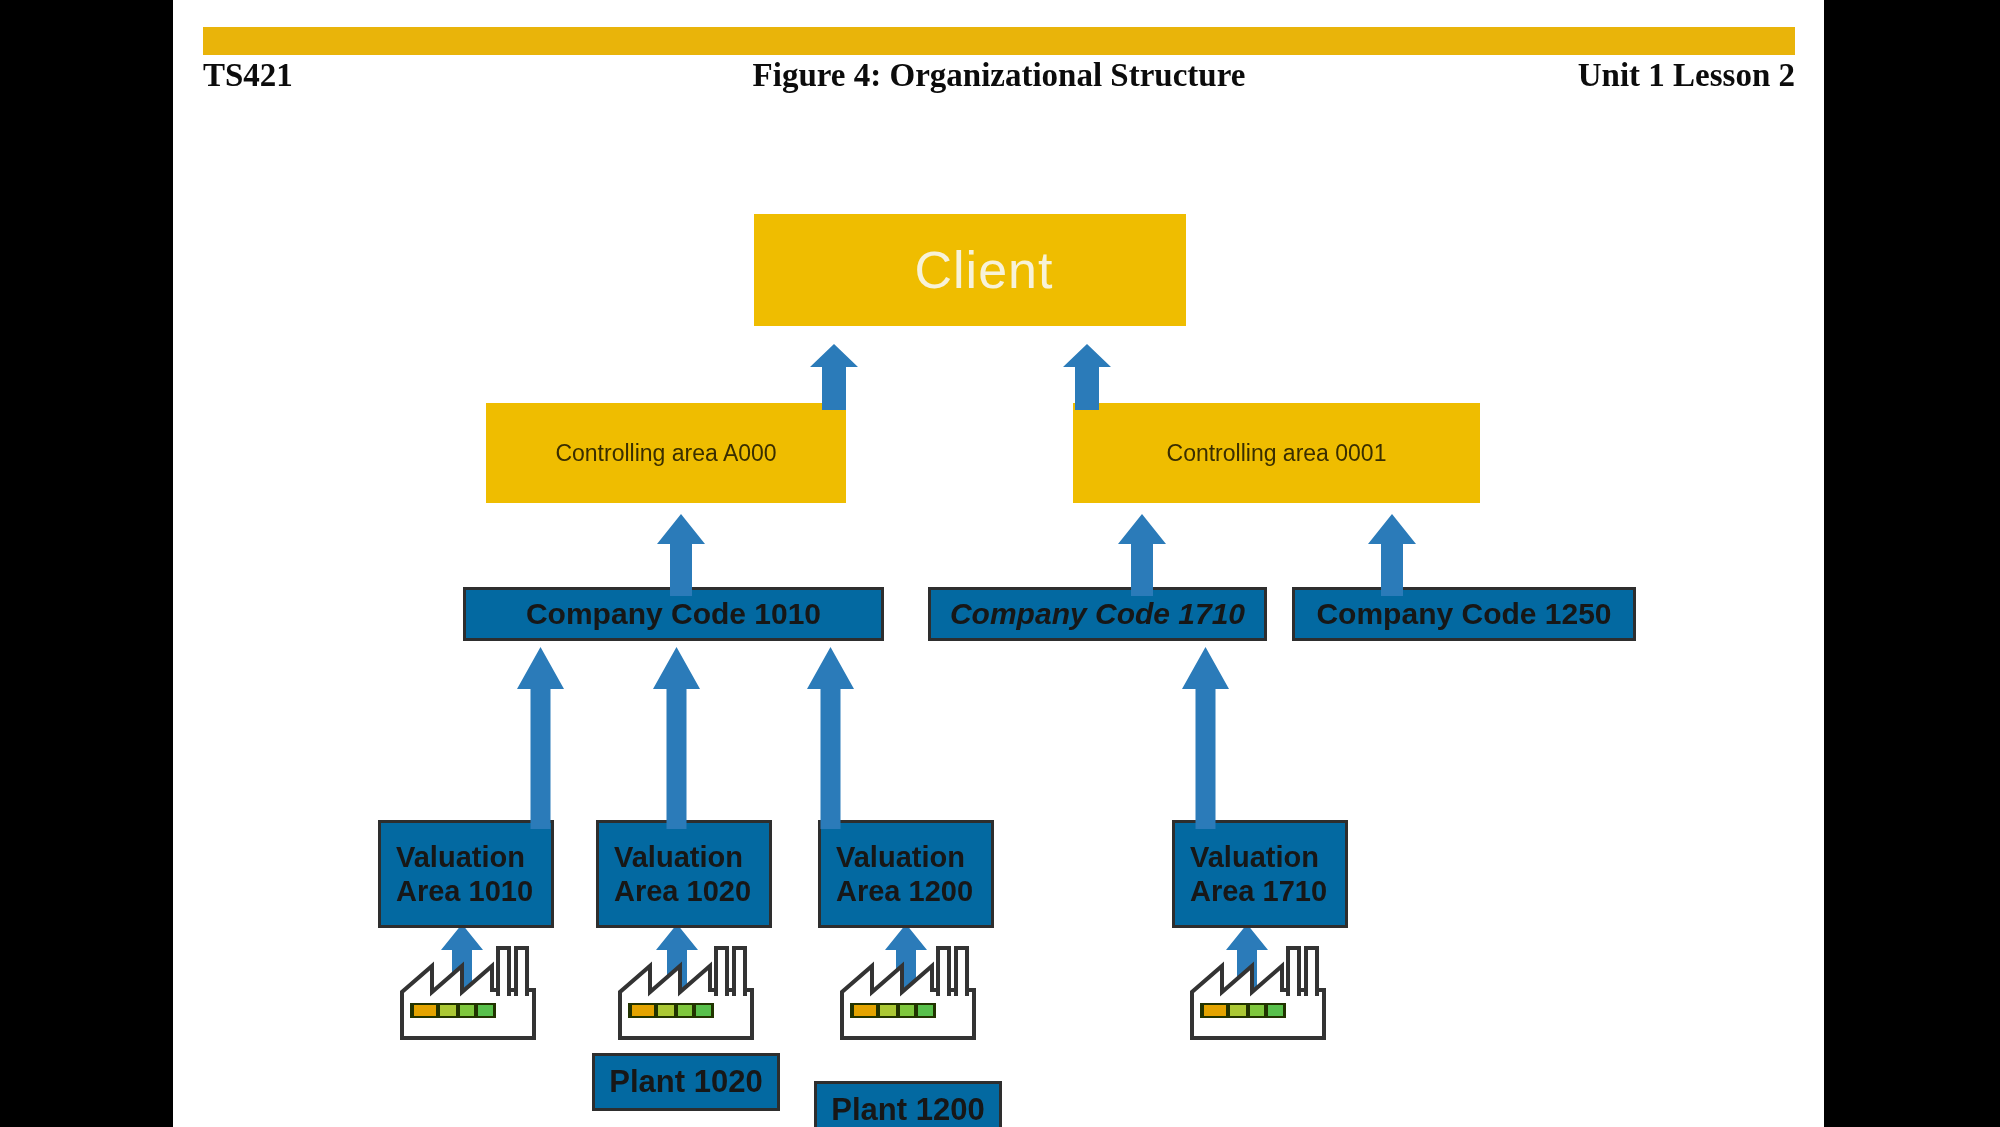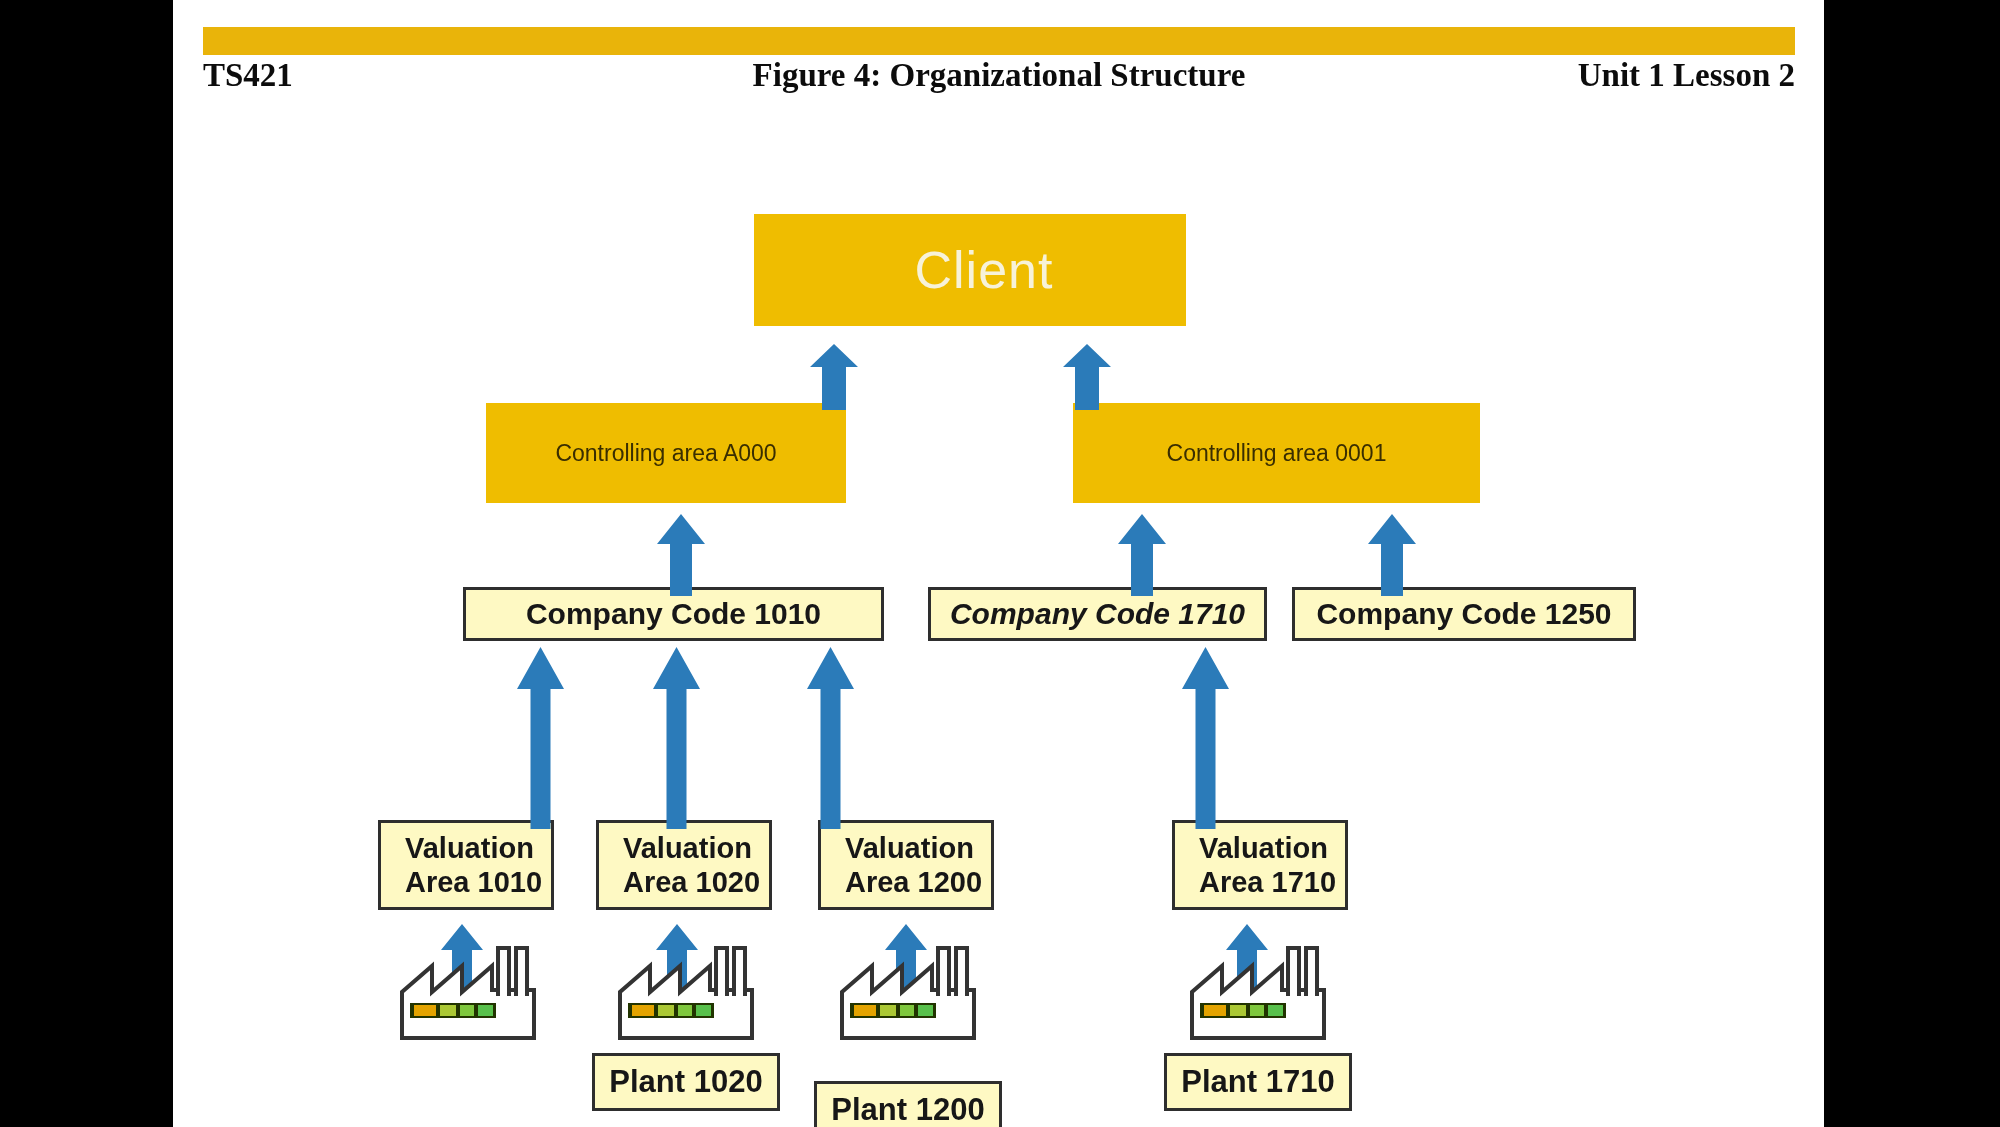--- a/index.html
+++ b/index.html
@@ -23,37 +23,37 @@
     display:flex; justify-content:space-between; align-items:baseline;
     font-size:33px; font-weight:bold; color:#0c0c0c;font-family:Liberation Serif, serif;
   }
   .header .title { position:absolute; left:0; right:0; text-align:center; }
   .header .course { position:relative; z-index:2; }
   .header .lesson { position:relative; z-index:2; }
 
   
   .node { position:absolute; box-sizing:border-box; display:flex; align-items:center; justify-content:center; z-index:2; }
   .yellow { background:var(--node-yellow,#EFBD00); }
-  .outlined { background:#fef9c3; border:3px solid #2e2e2e; color:#171717; font-weight:bold; }
+  .outlined { background:#0369a1; border:3px solid #2e2e2e; color:#171717; font-weight:bold; }
 
   .client {
     left:581px; top:214px; width:432px; height:112px;
     color:#F7F2D8; font-size:52px; font-weight:400; letter-spacing:1px;padding-left:28px;
   }
   .ca { height:100px; top:403px; color:#3A2E00; font-size:23px; font-weight:400; }
   .ca-a000 { left:313px; width:360px; }
   .ca-0001 { left:900px; width:407px; }
 
   .cc { top:587px; height:54px; font-size:30px; }
   .cc-1010 { left:290px; width:421px; }
   .cc-1710 { left:755px; width:339px;font-style:italic; }
   .cc-1250 { left:1119px; width:344px; }
 
-  .va { top:820px; width:176px; height:90px; font-size:29px; line-height:1.18;
-        justify-content:center; padding-left:15px; }
+  .va { top:820px; width:176px; height:108px; font-size:29px; line-height:1.18;
+        justify-content:flex-start; padding-left:15px; }
   .va-1010 { left:205px; } .va-1020 { left:423px; }
   .va-1200 { left:645px; } .va-1710 { left:999px; }
 
   .plant { top:1053px; width:188px; height:58px; font-size:31px; }
   .plant-1010 { left:201px; } .plant-1020 { left:419px; }
   .plant-1200 { left:641px;margin-top:28px; } .plant-1710 { left:991px; }
 
   .factory { position:absolute; top:940px; width:148px; height:104px; z-index:2; }
   .factory-1010 { left:221px; } .factory-1020 { left:439px; }
   .factory-1200 { left:661px; } .factory-1710 { left:1011px; }
@@ -201,16 +201,15 @@
           <path d="M122 56 V8 H133 V56" fill="#ffffff" stroke="#333333" stroke-width="4"></path>
           <rect x="16" y="63" width="86" height="15" fill="#223400"></rect>
           <rect x="20" y="65" width="22" height="11" fill="#E3A400"></rect>
           <rect x="46" y="65" width="16" height="11" fill="#ABC934"></rect>
           <rect x="66" y="65" width="14" height="11" fill="#7FC83D"></rect>
           <rect x="84" y="65" width="15" height="11" fill="#58C14B"></rect>
         </svg></div>
 
     <div class="node outlined plant plant-1020">Plant 1020</div>
     <div class="node outlined plant plant-1200">Plant 1200</div>
-    <div class="node outlined plant plant-1710">Plant 1710</div>
 
   </div>
 </div>
 
 </body></html>

